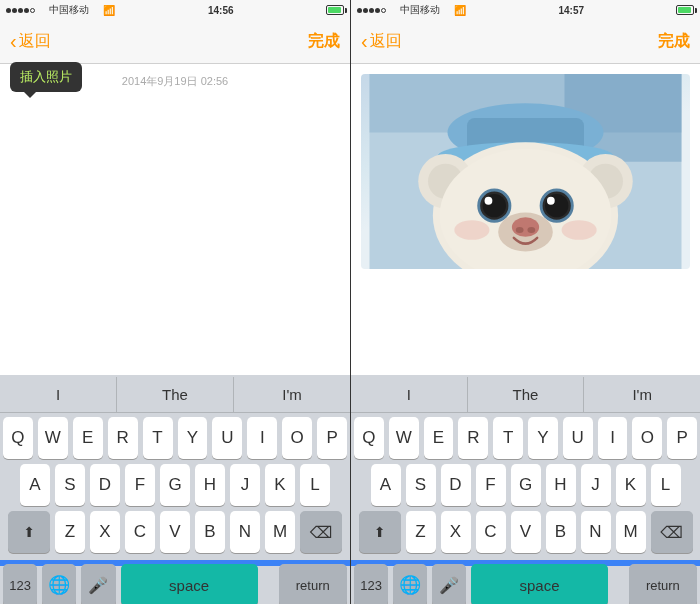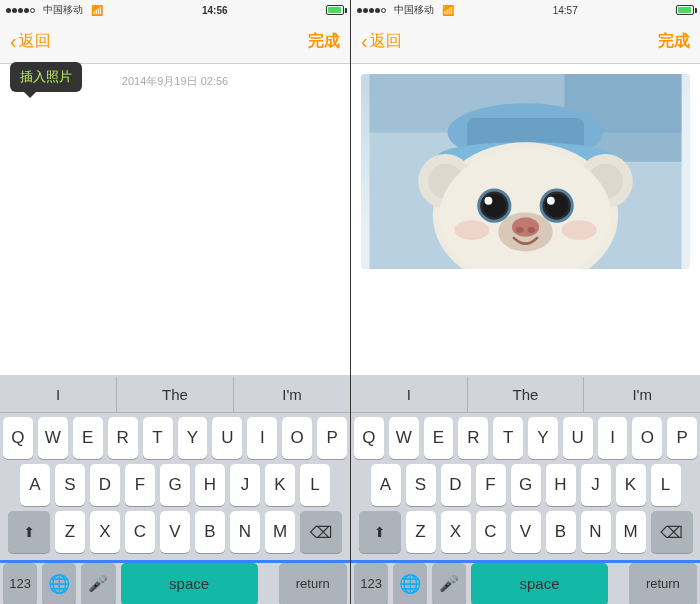--- a/index.html
+++ b/index.html
@@ -27,21 +27,21 @@
     .status-bar {
       height: 20px;
       background: #f7f7f7;
       display: flex;
       align-items: center;
       justify-content: space-between;
       padding: 0 6px;
       font-size: 10px;
       color: #333;
     }
-    .status-left { display: flex; align-items: center; gap: 8px; }
+    .status-left { display: flex; align-items: center; gap: 14px; }
     .status-right { display: flex; align-items: center; gap: 3px; }
     .signal-dots { display: flex; gap: 1px; }
     .dot { width: 5px; height: 5px; border-radius: 50%; background: #333; }
     .dot.empty { background: transparent; border: 1px solid #333; }
     .battery {
       width: 18px; height: 10px; border: 1px solid #333; border-radius: 2px;
       position: relative; display: flex; align-items: center; padding: 1px;
     }
     .battery::after {
       content: ''; position: absolute; right: -4px; top: 2px;
@@ -202,21 +202,21 @@
       flex: 1.5;
     }
 
     .bottom-bar {
       height: 44px;
       background: #d1d5db;
       display: flex;
       align-items: center;
       gap: 5px;
       padding: 0 3px;
-      border-top: 3px solid #3b82f6;
+      border-top: 6px solid #3b82f6;
     }
     .bottom-key {
       height: 42px;
       background: #adb3ba;
       border-radius: 5px;
       display: flex;
       align-items: center;
       justify-content: center;
       font-size: 13px;
       color: #333;
@@ -328,21 +328,21 @@
       <div class="signal-dots">
         <div class="dot"></div>
         <div class="dot"></div>
         <div class="dot"></div>
         <div class="dot"></div>
         <div class="dot empty"></div>
       </div>
       <span>中国移动</span>
       <span>📶</span>
     </div>
-    <span style="font-weight:400;">14:57</span>
+    <span style="font-weight:700;">14:57</span>
     <div class="status-right">
       <div class="battery">
         <div class="battery-fill" style="width:95%;background:#4cd964;"></div>
       </div>
     </div>
   </div>
 
   <div class="nav-bar">
     <div class="nav-back">
       <span class="chevron">‹</span>

